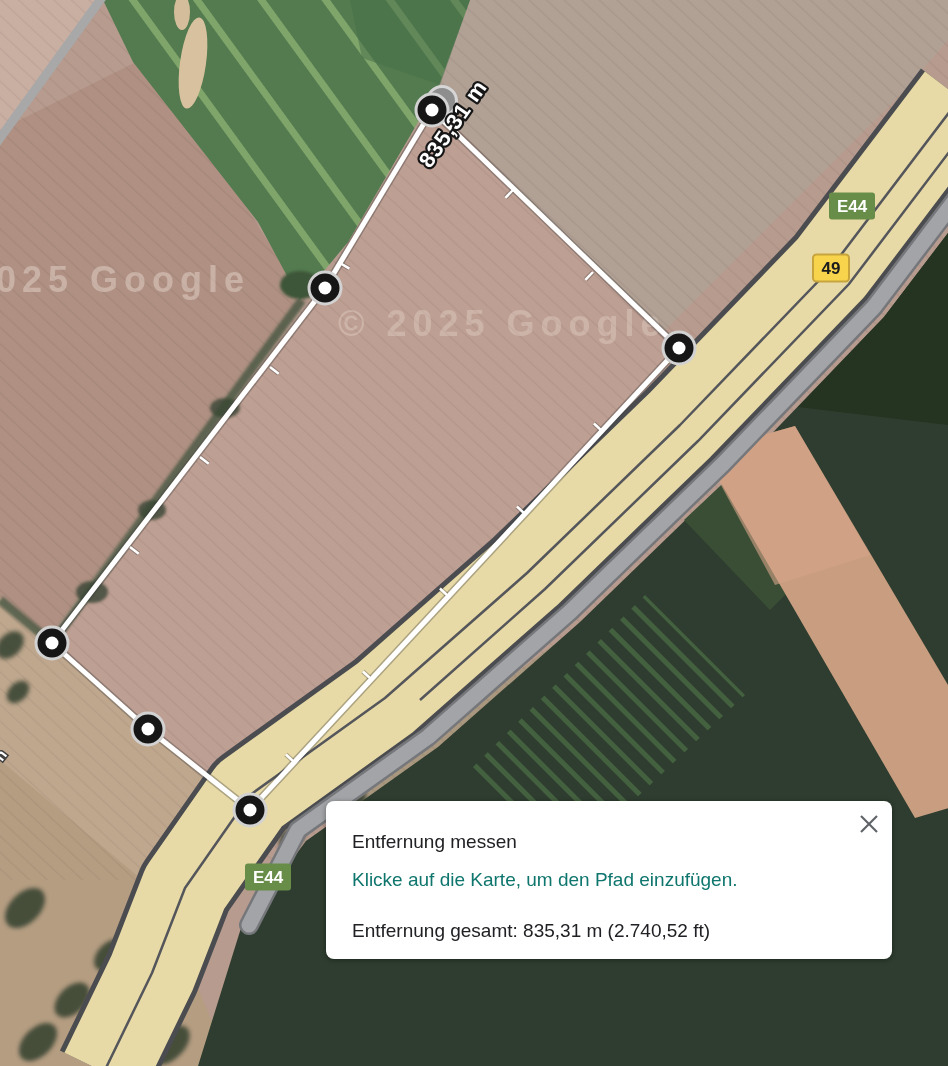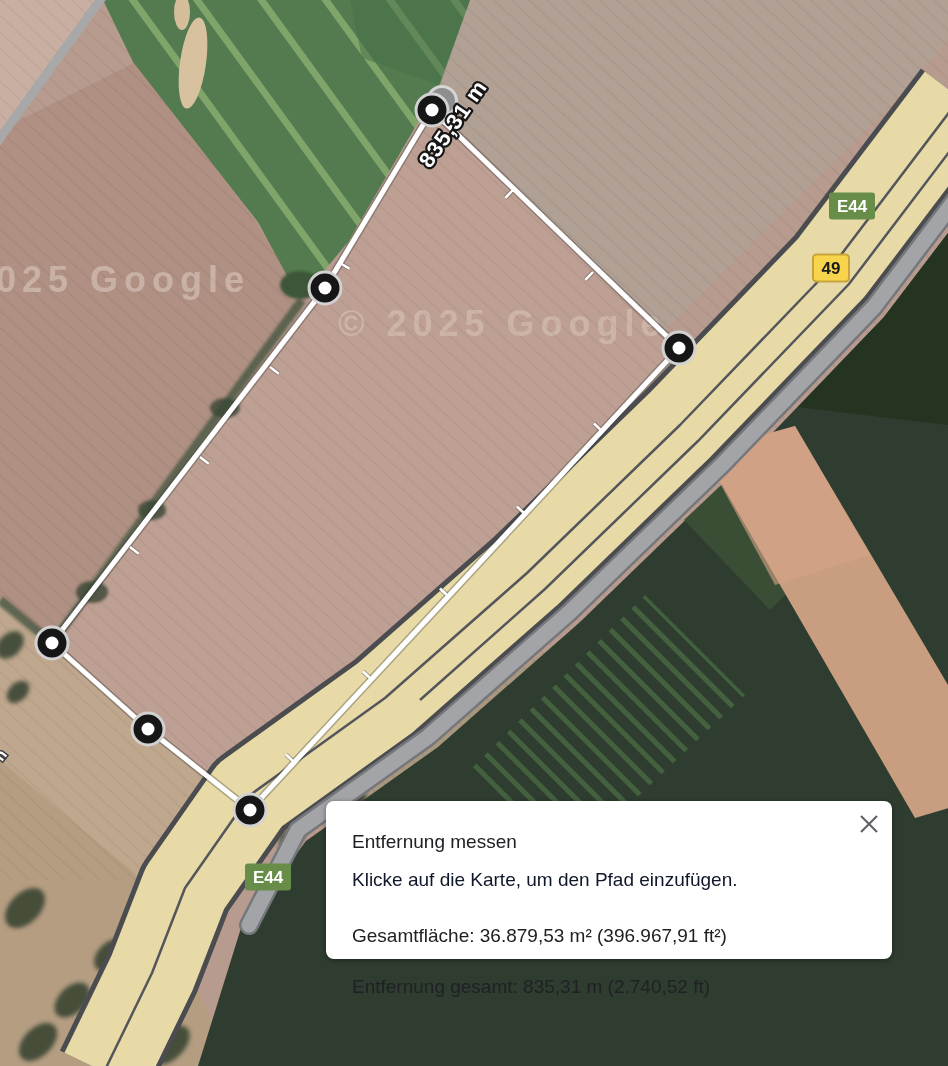--- a/index.html
+++ b/index.html
@@ -8,21 +8,21 @@
   svg text{font-family:"Liberation Sans",sans-serif;}
   .wm{font-weight:bold;letter-spacing:6px;}
   .badge-text{font-size:17px;font-weight:bold;}
   .roadname{font-size:15px;font-weight:bold;fill:#fff;stroke:#3c3c3c;stroke-width:3px;paint-order:stroke;}
   .measure-label{font-size:22px;font-weight:bold;fill:#fff;stroke:#161616;stroke-width:4.5px;paint-order:stroke;stroke-linejoin:round;letter-spacing:1px;}
   
   .panel{position:absolute;left:326px;top:801px;width:566px;height:158px;box-sizing:border-box;
          background:#ffffff;border-radius:8px;box-shadow:0 1px 5px rgba(0,0,0,.4);
          padding:28px 26px 0 26px;color:#202124;}
   .p-title{font-size:19px;line-height:26px;color:#202124;}
-  .p-sub{font-size:19px;line-height:26px;color:#0f172a;margin-top:12px;}
+  .p-sub{font-size:19px;line-height:26px;color:#0f766e;margin-top:12px;}
   .p-line{font-size:19px;line-height:26px;color:#202124;}
   .p-line.first{margin-top:30px;}
   .p-line.second{margin-top:25px;}
   .close-btn{position:absolute;top:8px;right:8px;width:30px;height:30px;border:none;background:transparent;
              padding:0;cursor:pointer;display:flex;align-items:center;justify-content:center;}
 </style>
 </head>
 <body>
 
 <div class="stage">
@@ -189,17 +189,16 @@
 
   <div class="panel">
     <button class="close-btn">
       <svg width="22" height="22" viewBox="0 0 22 22">
         <line x1="3" y1="3" x2="19" y2="19" stroke="#5f6368" stroke-width="2.2"></line>
         <line x1="19" y1="3" x2="3" y2="19" stroke="#5f6368" stroke-width="2.2"></line>
       </svg>
     </button>
     <div class="p-title">Entfernung messen</div>
     <div class="p-sub">Klicke auf die Karte, um den Pfad einzufügen.</div>
-    <div class="p-line first">Gesamtfläche: 36.879,53 m² (396.967,91 ft²)</div>
     <div class="p-line second">Entfernung gesamt: 835,31 m (2.740,52 ft)</div>
   </div>
 
 </div>
 
 </body></html>

